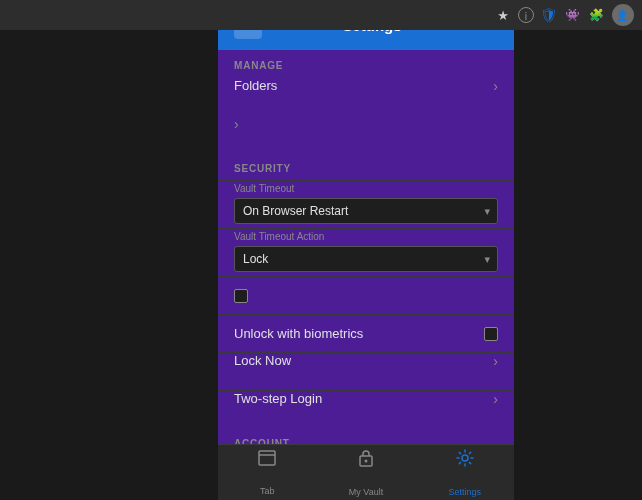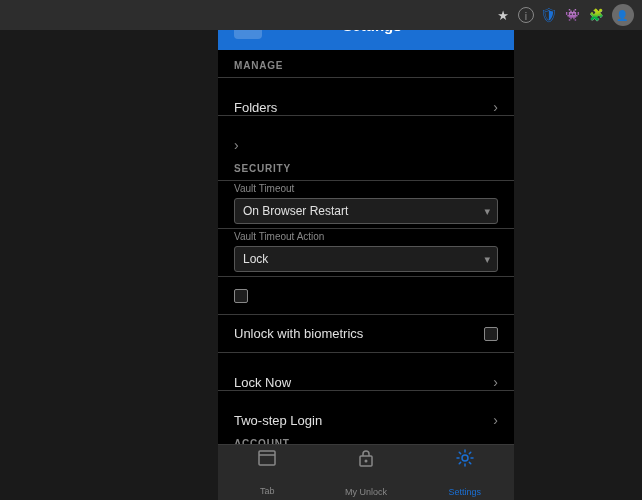--- a/index.html
+++ b/index.html
@@ -49,21 +49,21 @@
       font-size: 10px;
     }
 
     
     .settings-panel {
       position: absolute;
       top: 0;
       left: 218px;
       width: 296px;
       height: 500px;
-      background: #000000;
+      background: #4c1d95;
       display: flex;
       flex-direction: column;
       z-index: 5;
       overflow: hidden;
     }
 
     
     .settings-header {
       background: #1a6fd4;
       height: 50px;
@@ -107,21 +107,21 @@
       font-size: 10px;
       font-weight: bold;
       letter-spacing: 0.8px;
       padding: 10px 16px 6px;
       text-transform: uppercase;
     }
 
     
     .menu-row {
       display: flex;
-      align-items: flex-end;
+      align-items: flex-start;
       padding: 0 16px;
       height: 38px;
       cursor: pointer;
       border-top: 1px solid #3a3a3a;
     }
     .menu-row-label {
       flex: 1;
       color: #e0e0e0;
       font-size: 13px;
     }
@@ -335,21 +335,21 @@
       <span class="nav-label">Tab</span>
     </div>
     <div class="nav-item">
       <span class="nav-icon">
         <svg width="16" height="20" viewBox="0 0 16 20" fill="none" xmlns="http://www.w3.org/2000/svg">
           <rect x="2" y="8" width="12" height="10" rx="1" stroke="#888" stroke-width="1.5" fill="none"></rect>
           <path d="M5 8V6a3 3 0 016 0v2" stroke="#888" stroke-width="1.5" fill="none"></path>
           <circle cx="8" cy="13" r="1.5" fill="#888"></circle>
         </svg>
       </span>
-      <span class="nav-label">My Unlock</span>
+      <span class="nav-label">My Vault</span>
     </div>
     <div class="nav-item active">
       <span class="nav-icon">
         <svg width="20" height="20" viewBox="0 0 20 20" fill="none" xmlns="http://www.w3.org/2000/svg">
           <circle cx="10" cy="10" r="3" stroke="#1a6fd4" stroke-width="1.5" fill="none"></circle>
           <path d="M10 2v2M10 16v2M2 10h2M16 10h2M4.22 4.22l1.42 1.42M14.36 14.36l1.42 1.42M4.22 15.78l1.42-1.42M14.36 5.64l1.42-1.42" stroke="#1a6fd4" stroke-width="1.5" stroke-linecap="round"></path>
         </svg>
       </span>
       <span class="nav-label" style="color:#1a6fd4;">Settings</span>
     </div>

